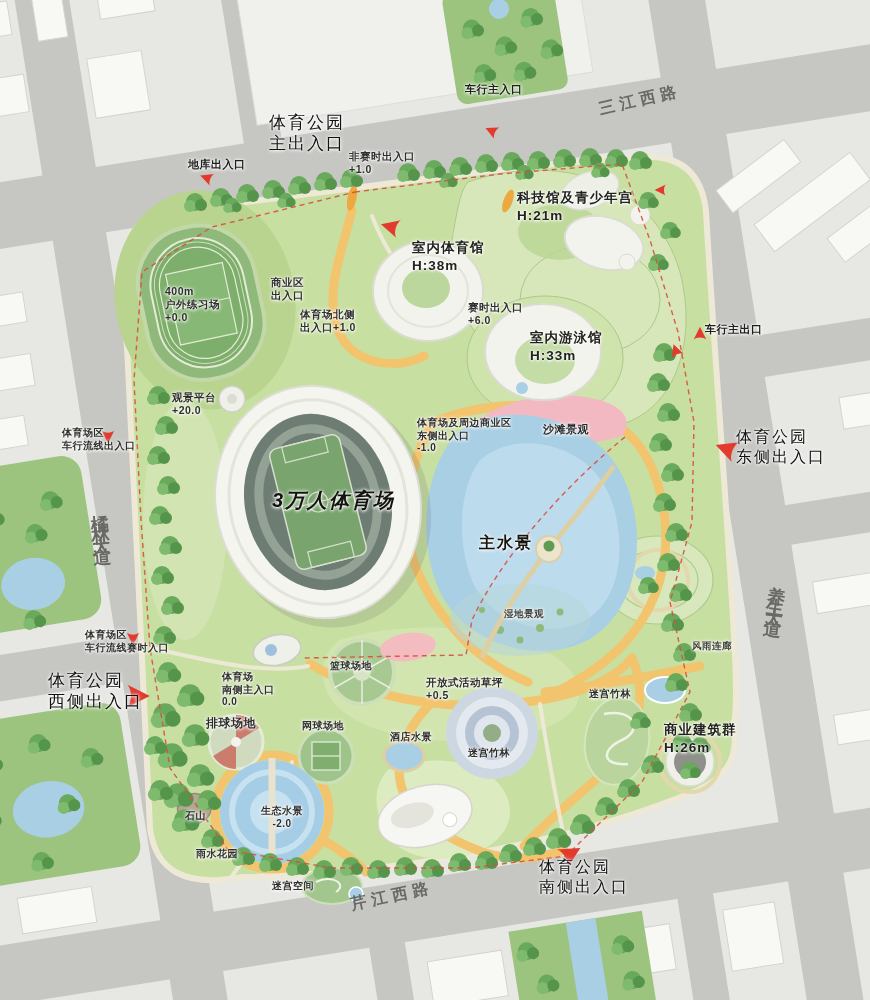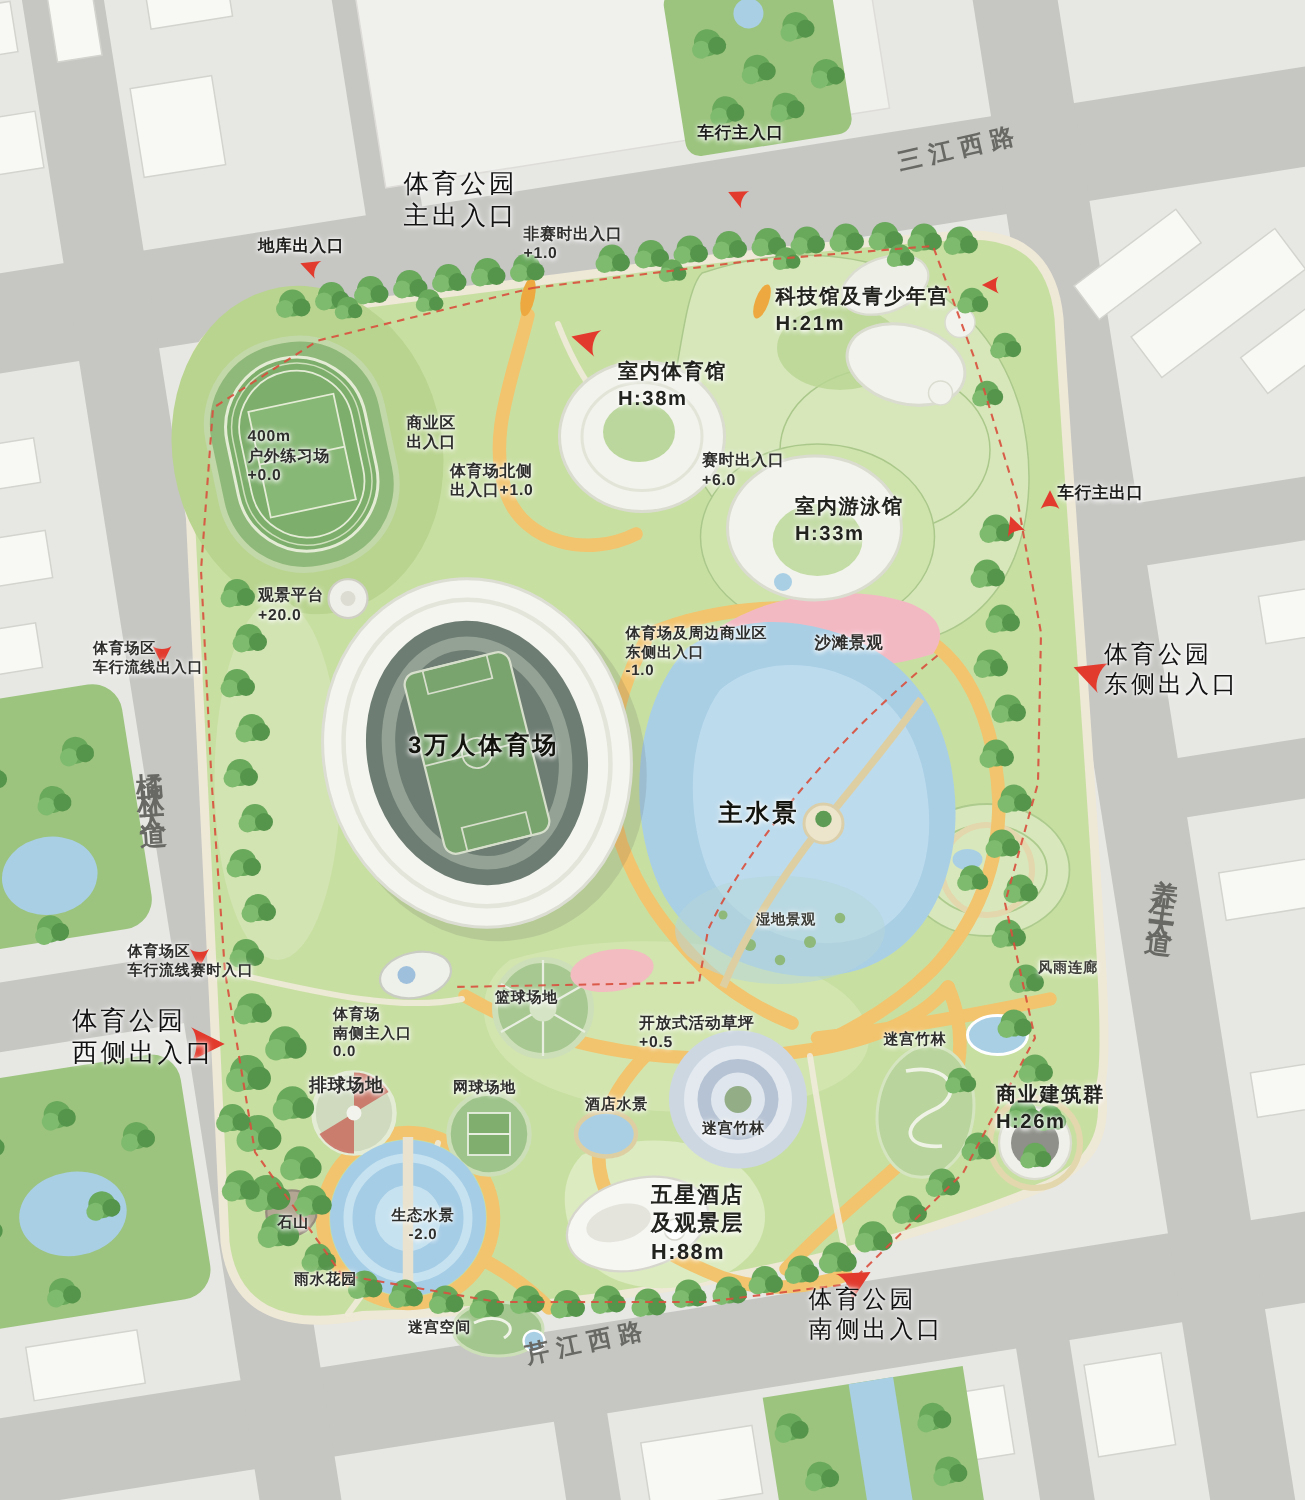--- a/index.html
+++ b/index.html
@@ -400,21 +400,21 @@
 </svg>
 
 <div class="lbl road" style="left:598px;top:90px;transform:rotate(-13deg);">三江西路</div>
 <div class="lbl vroad" style="left:88px;top:500px;transform:rotate(-4deg);">橘林大道</div>
 <div class="lbl vroad" style="left:765px;top:572px;transform:rotate(7deg);">养生大道</div>
 <div class="lbl road" style="left:350px;top:886px;transform:rotate(-12deg);">芹江西路</div>
 
 <div class="lbl big ctr" style="left:252px;top:112px;width:110px;">体育公园
 主出入口</div>
 <div class="lbl m" style="left:465px;top:83px;">车行主入口</div>
-<div class="lbl m" style="left:172px;top:158px;">地库出入口</div>
+<div class="lbl m" style="left:188px;top:158px;">地库出入口</div>
 <div class="lbl s" style="left:349px;top:150px;">非赛时出入口
 +1.0</div>
 <div class="lbl s" style="left:468px;top:301px;">赛时出入口
 +6.0</div>
 <div class="lbl s" style="left:271px;top:276px;">商业区
 出入口</div>
 <div class="lbl s" style="left:300px;top:308px;">体育场北侧
 出入口+1.0</div>
 
 <div class="lbl fac" style="left:517px;top:189px;">科技馆及青少年宫
@@ -427,21 +427,21 @@
 户外练习场
 +0.0</div>
 <div class="lbl s" style="left:172px;top:391px;">观景平台
 +20.0</div>
 <div class="lbl m" style="left:705px;top:323px;">车行主出口</div>
 <div class="lbl big" style="left:736px;top:427px;font-size:16px;">体育公园
 东侧出入口</div>
 <div class="lbl s" style="left:62px;top:427px;font-size:10px;">体育场区
 车行流线出入口</div>
 
-<div class="lbl" style="left:272px;top:488px;font-size:16px;font-weight:800;color:#14140f;letter-spacing:2px;">3万人体育场</div>
+<div class="lbl" style="left:272px;top:488px;font-size:20px;font-weight:800;color:#14140f;letter-spacing:2px;font-style:italic;">3万人体育场</div>
 <div class="lbl s" style="left:417px;top:417px;font-size:10px;">体育场及周边商业区
 东侧出入口
 -1.0</div>
 <div class="lbl s" style="left:543px;top:423px;font-size:11px;">沙滩景观</div>
 <div class="lbl" style="left:479px;top:533px;font-size:16px;font-weight:800;color:#14140f;letter-spacing:2px;">主水景</div>
 <div class="lbl t" style="left:504px;top:608px;">湿地景观</div>
 <div class="lbl t" style="left:692px;top:640px;">风雨连廊</div>
 
 <div class="lbl big" style="left:48px;top:670px;">体育公园
 西侧出入口</div>
@@ -453,23 +453,20 @@
 <div class="lbl s" style="left:330px;top:660px;font-size:10px;">篮球场地</div>
 <div class="lbl s" style="left:206px;top:716px;font-size:12px;">排球场地</div>
 <div class="lbl s" style="left:302px;top:720px;font-size:10px;">网球场地</div>
 <div class="lbl s" style="left:426px;top:676px;">开放式活动草坪
 +0.5</div>
 <div class="lbl s" style="left:589px;top:688px;font-size:10px;">迷宫竹林</div>
 <div class="lbl fac" style="left:664px;top:721px;">商业建筑群
 H:26m</div>
 <div class="lbl s" style="left:390px;top:731px;font-size:10px;">酒店水景</div>
 <div class="lbl s" style="left:468px;top:747px;font-size:10px;">迷宫竹林</div>
-<div class="lbl fac" style="left:434px;top:788px;font-size:14.5px;">五星酒店
-及观景层
-H:88m</div>
 <div class="lbl s ctr" style="left:252px;top:805px;width:60px;font-size:10px;">生态水景
 -2.0</div>
 <div class="lbl s" style="left:185px;top:810px;font-size:10px;">石山</div>
 <div class="lbl s" style="left:196px;top:848px;font-size:10px;">雨水花园</div>
 <div class="lbl s" style="left:272px;top:880px;font-size:10px;">迷宫空间</div>
 <div class="lbl big" style="left:539px;top:857px;font-size:16px;">体育公园
 南侧出入口</div>
 </div>
 
 </body></html>

